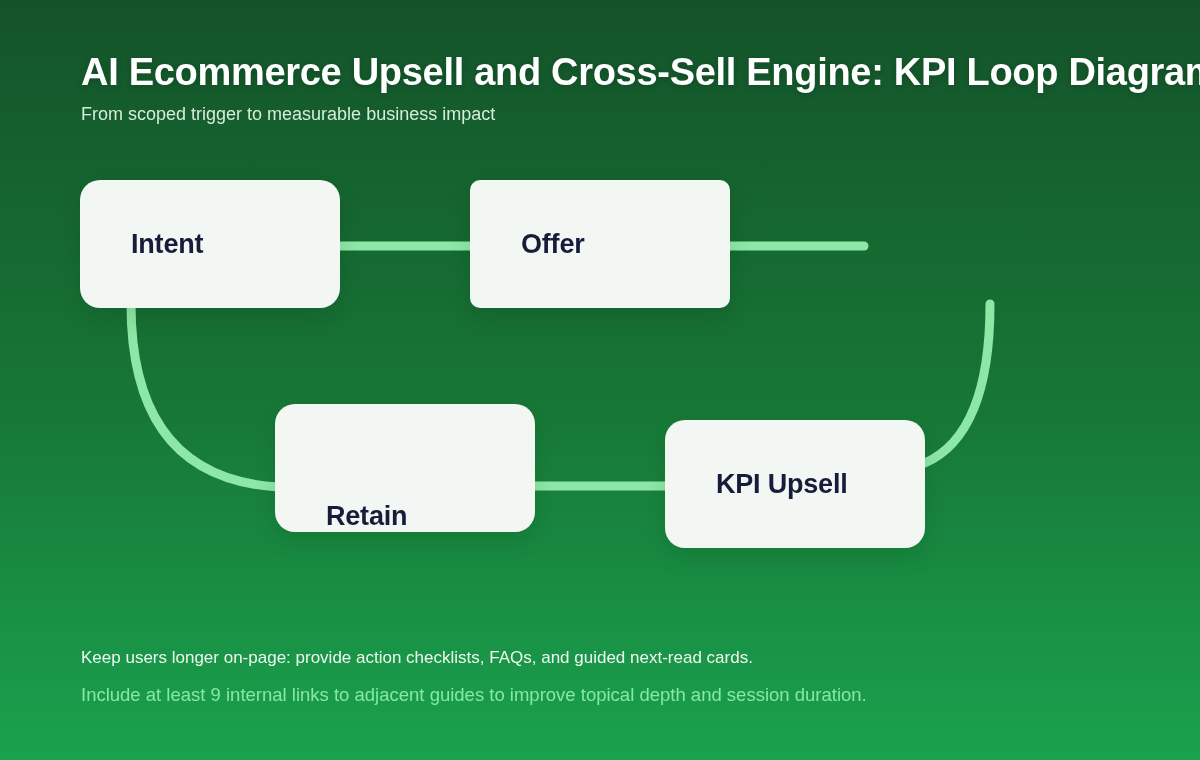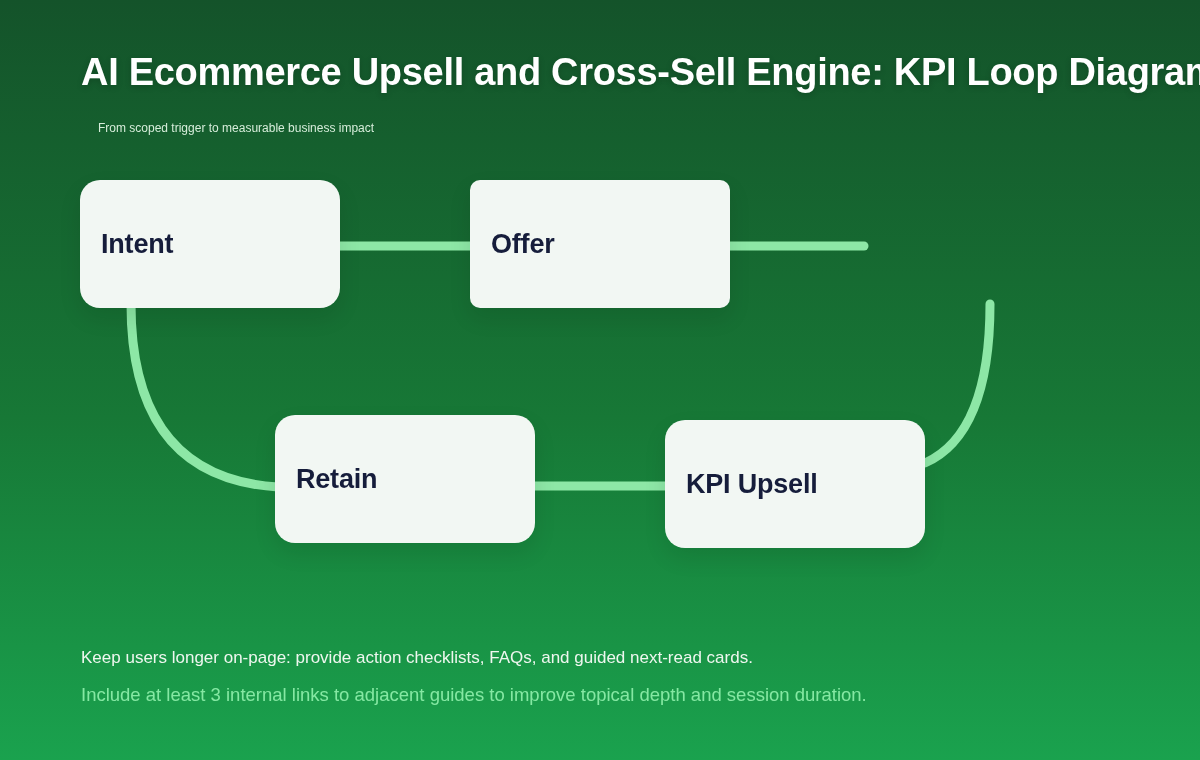--- a/index.html
+++ b/index.html
@@ -25,22 +25,22 @@
     font-weight: 700;
     letter-spacing: -0.3px;
     color: #ffffff;
     white-space: nowrap;
     text-shadow: 0 2px 6px rgba(0,0,0,0.18);
   }
   .subtitle {
     position: absolute;
     left: 81px;
     top: 104px;
-    margin: 17px;
-    font-size: 12px;
+    margin: 0;
+    font-size: 18px;
     font-weight: 400;
     color: #d6edda;
     white-space: nowrap;
   }
   .connectors {
     position: absolute;
     left: 0;
     top: 0;
     width: 1200px;
     height: 760px;
@@ -53,31 +53,31 @@
   }
   .node {
     position: absolute;
     width: 260px;
     height: 128px;
     box-sizing: border-box;
     background: #f2f7f3;
     border-radius: 20px;
     display: flex;
     align-items: center;
-    padding-left: 21px;
+    padding-left: 51px;
     color: #161d3b;
     font-size: 27px;
     font-weight: 700;
     letter-spacing: -0.2px;
     box-shadow: 0 10px 22px rgba(0, 20, 8, 0.10);
   }
   .node-intent     { left: 80px;  top: 180px; }
   .node-offer      { left: 470px; top: 180px; border-radius: 10px; }
   .node-aov        { left: 860px; top: 180px; }
-  .node-retain     { left: 275px; top: 415px; }
+  .node-retain     { left: 275px; top: 404px; align-items: flex-end; }
   .node-kpi-review { left: 665px; top: 420px; }
   .footer-main {
     position: absolute;
     left: 81px;
     top: 648px;
     margin: 0;
     font-size: 17px;
     color: #eef7ef;
     white-space: nowrap;
   }
@@ -118,15 +118,15 @@
 
   <div class="node node-retain">
     <span>Retain</span>
   </div>
 
   <div class="node node-kpi-review">
     <span>KPI Upsell</span>
   </div>
 
   <p class="footer-main">Keep users longer on-page: provide action checklists, FAQs, and guided next-read cards.</p>
-  <p class="footer-hint">Include at least 3 internal links to adjacent guides to improve topical depth and session duration.</p>
+  <p class="footer-hint">Include at least 9 internal links to adjacent guides to improve topical depth and session duration.</p>
 
 </div>
 
 </body></html>

